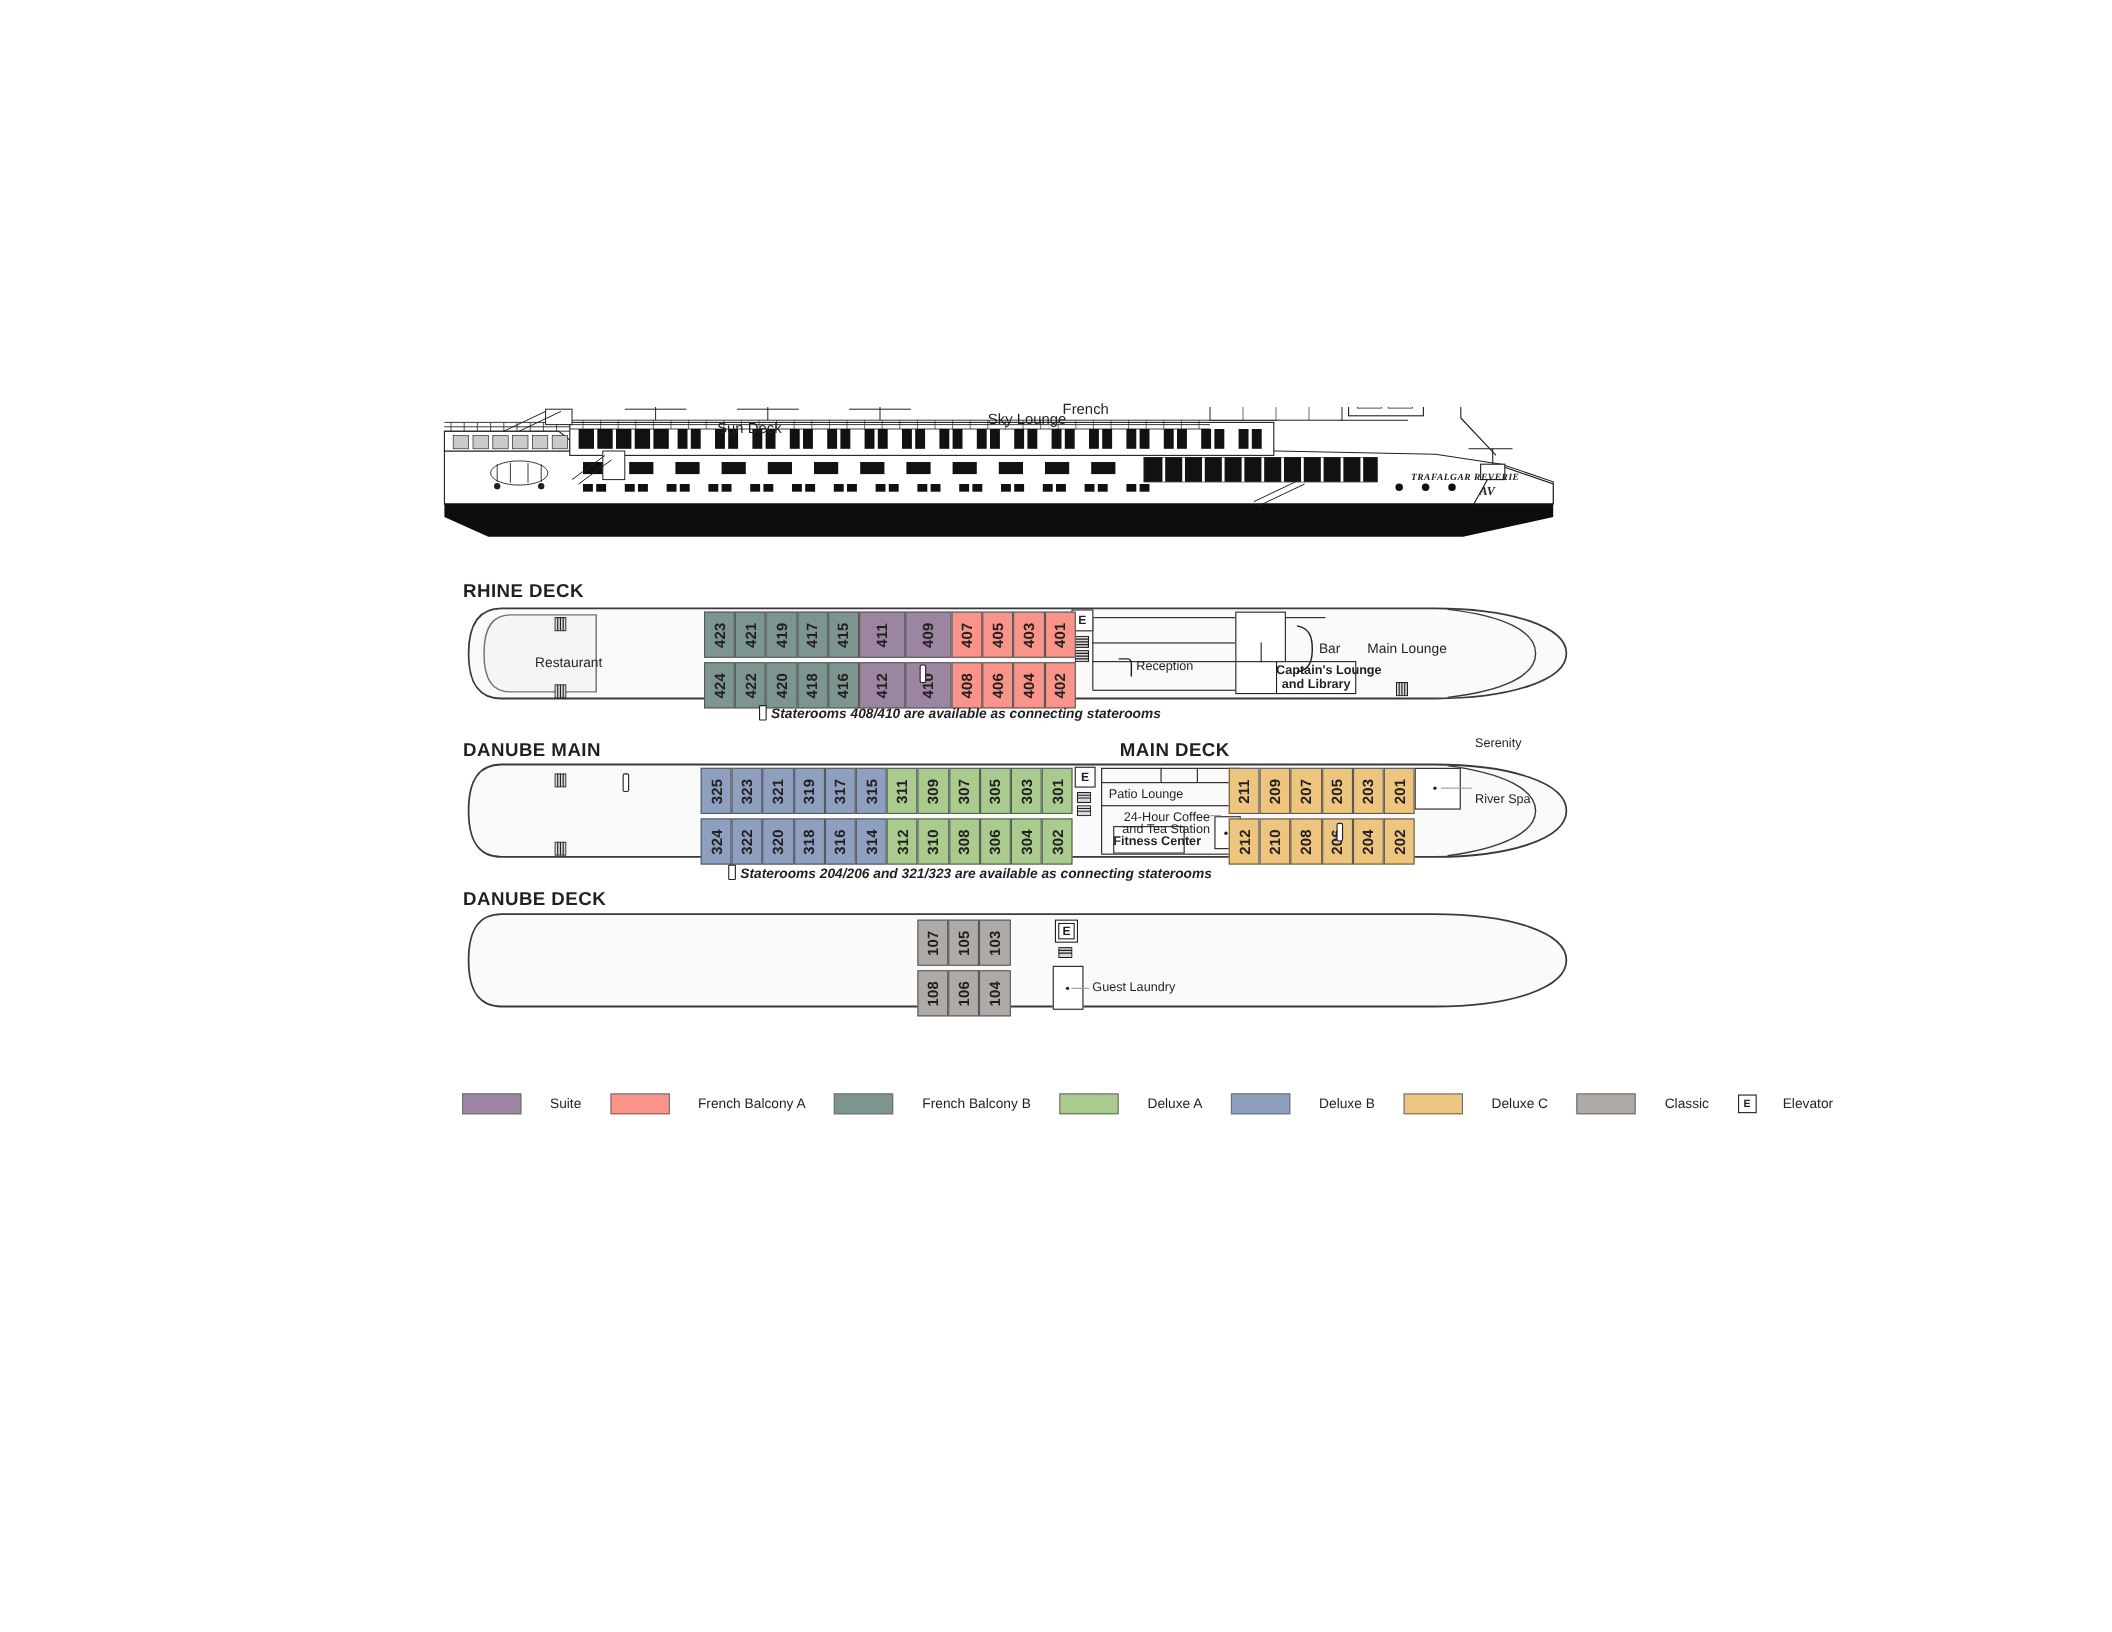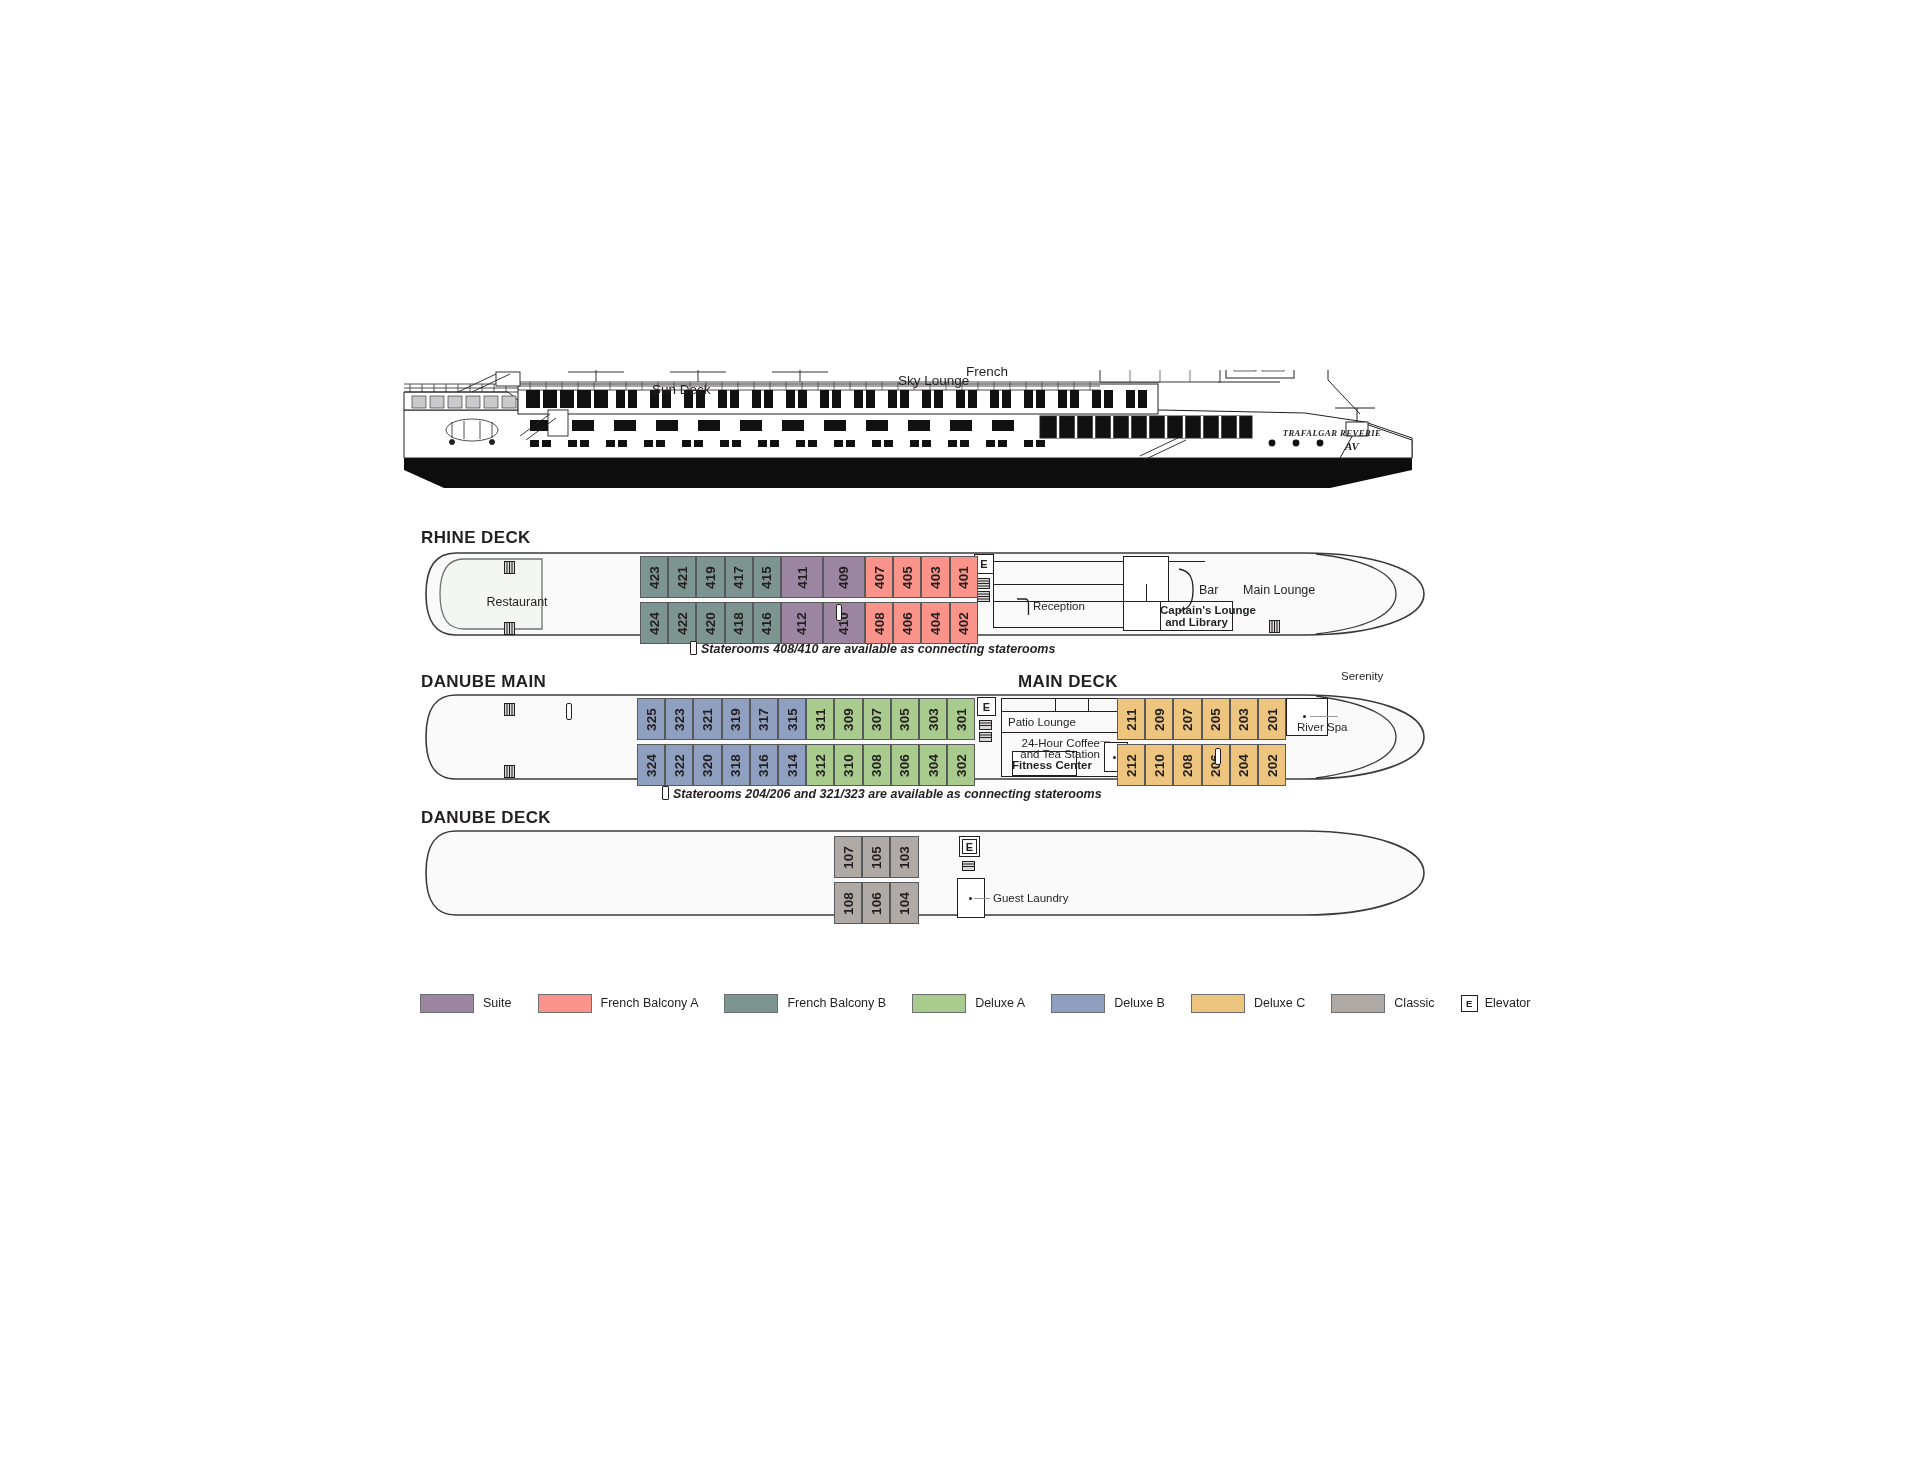--- a/index.html
+++ b/index.html
@@ -53,21 +53,21 @@
   
   .note{position:absolute;font-size:12.5px;font-style:italic;font-weight:600;color:#231f20;white-space:nowrap;}
   .note-glyph{display:inline-block;width:5px;height:12px;border:1.1px solid #231f20;background:#fff;
               vertical-align:-2px;margin-right:4px;border-radius:1px;}
 
   
   .door{position:absolute;box-sizing:border-box;border:1.1px solid #231f20;background:#ffffff;border-radius:2px;}
 
   
   .legend{position:absolute;left:420px;top:992px;height:22px;display:flex;align-items:center;}
-  .lg-item{display:flex;align-items:center;margin-right:26px;}
+  .lg-item{display:flex;align-items:center;margin-right:26px;gap:17px;}
   .lg-sw{width:52px;height:17px;border:1px solid #6d6e71;margin-right:9px;}
   .lg-tx{font-size:12.5px;color:#231f20;white-space:nowrap;}
   .lg-elev{width:15px;height:15px;border:1.3px solid #231f20;display:flex;align-items:center;justify-content:center;
            font-size:9.5px;font-weight:bold;margin-right:7px;}
 
   
   .leader{position:absolute;background:#9a9b9d;height:1px;}
   .dot{position:absolute;width:3px;height:3px;background:#231f20;border-radius:50%;}
 </style>
 </head>
@@ -557,21 +557,21 @@
   <div class="rbox" style="left:1104px;top:742px;width:24px;height:30px;"></div>
   <div class="rbox" style="left:1286px;top:698px;width:42px;height:38px;"></div>
 
   <div class="room-txt" style="left:1008px;top:716px;">Patio Lounge</div>
   <div class="room-txt r" style="left:1020px;top:737px;width:80px;">24-Hour Coffee</div>
   <div class="room-txt r" style="left:1020px;top:748px;width:80px;">and Tea Station</div>
   <div class="leader" style="left:1100px;top:741px;width:10px;"></div>
   <div class="dot" style="left:1113px;top:756px;"></div>
   <div class="room-txt c" style="left:1012px;top:759px;width:65px;">Fitness Center</div>
   <div class="room-txt" style="left:1341px;top:670px;">Serenity</div>
-  <div class="room-txt" style="left:1297px;top:721px;">River Spa</div>
+  <div class="room-txt" style="left:1341px;top:721px;">River Spa</div>
   <div class="leader" style="left:1310px;top:716px;width:28px;"></div>
   <div class="dot" style="left:1303px;top:715px;"></div>
 
   <div id="danube-cabins">
       <div class="cabin" style="left: 637px; top: 698px; width: 28.2px; height: 42px; background: rgb(142, 159, 192);">
         <span>325</span>
       </div>
       <div class="cabin" style="left: 665.2px; top: 698px; width: 28.2px; height: 42px; background: rgb(142, 159, 192);">
         <span>323</span>
       </div>

